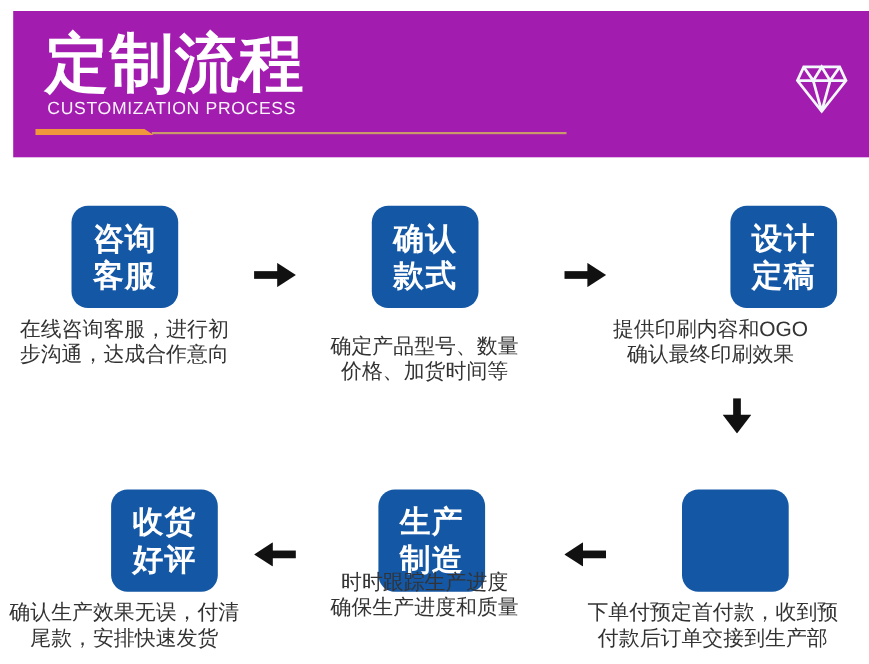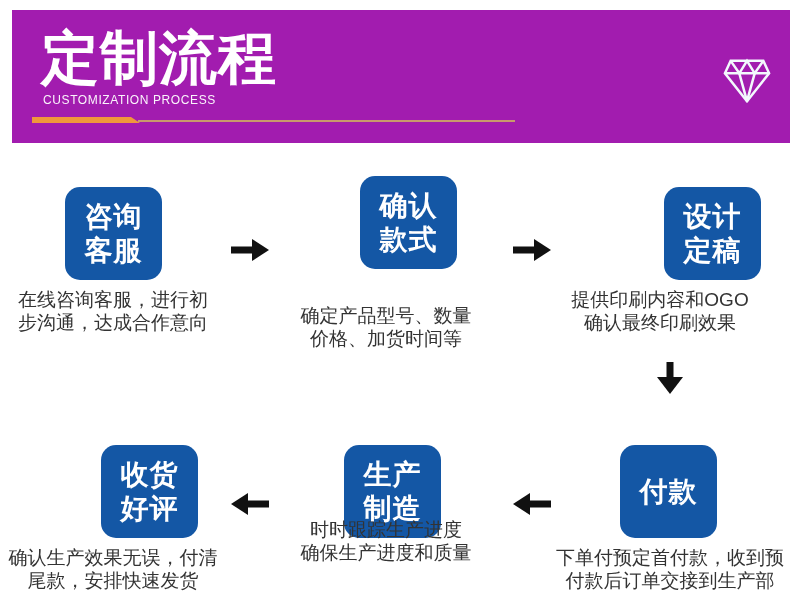--- a/index.html
+++ b/index.html
@@ -16,21 +16,21 @@
     position:absolute;left:12px;top:10px;width:790px;height:133px;
     background:#a21caf;
   }
   .banner-title{
     position:absolute;left:29px;top:17px;
     color:#ffffff;font-size:58px;line-height:62px;font-weight:bold;
     letter-spacing:1px;white-space:nowrap;
   }
   .banner-subtitle{
     position:absolute;left:31px;top:83px;
-    color:rgba(255,255,255,0.95);font-size:12px;line-height:14px;
+    color:rgba(255,255,255,0.95);font-size:16px;line-height:14px;
     letter-spacing:0.6px;white-space:nowrap;
   }
   .accent-bar{
     position:absolute;left:20px;top:107px;width:108px;height:6px;
     background:#f0973c;
     clip-path:polygon(0 0, calc(100% - 9px) 0, 100% 100%, 0 100%);
   }
   .accent-line{
     position:absolute;left:126px;top:110px;width:377px;height:2px;
     background:#c9996c;
@@ -39,34 +39,34 @@
 
   
   .step-box{
     position:absolute;width:97px;height:93px;border-radius:15px;
     background:#1457a5;color:#ffffff;
     display:flex;flex-direction:column;justify-content:center;align-items:center;
     font-weight:bold;font-size:28px;line-height:34px;text-align:center;
     letter-spacing:1px;
   }
   .pos-b1{left:65px;top:187px;}
-  .pos-b2{left:338px;top:176px;margin-left:22px;}
+  .pos-b2{left:338px;top:187px;}
   .pos-b3{left:620px;top:187px;margin-left:44px;}
   .pos-b4{left:620px;top:445px;}
   .pos-b5{left:344px;top:445px;}
   .pos-b6{left:65px;top:445px;margin-left:36px;}
 
   .step-desc{
     position:absolute;width:240px;text-align:center;
     font-size:19px;line-height:23px;color:#333333;letter-spacing:0px;
   }
   .pos-c1{left:-7px;top:288px;}
   .pos-c2{left:266px;top:304px;}
-  .pos-c3{left:540px;top:288px;}
-  .pos-c4{left:528px;top:546px;margin-left:22px;}
+  .pos-c3{left:526px;top:288px;}
+  .pos-c4{left:528px;top:546px;}
   .pos-c5{left:266px;top:518px;}
   .pos-c6{left:-7px;top:546px;}
 
   
   .arrow{position:absolute;}
   .pos-a1{left:231px;top:239px;}
   .pos-a2{left:513px;top:239px;}
   .pos-a3{left:513px;top:493px;}
   .pos-a4{left:231px;top:493px;}
   .pos-adown{left:657px;top:362px;}
@@ -98,21 +98,20 @@
   <div class="step-box pos-b2">
     <span>确认</span>
     <span>款式</span>
   </div>
   <div class="step-box pos-b3">
     <span>设计</span>
     <span>定稿</span>
   </div>
 
   <div class="step-box pos-b4">
-    <span>付款</span>
   </div>
   <div class="step-box pos-b5">
     <span>生产</span>
     <span>制造</span>
   </div>
   <div class="step-box pos-b6">
     <span>收货</span>
     <span>好评</span>
   </div>
 

